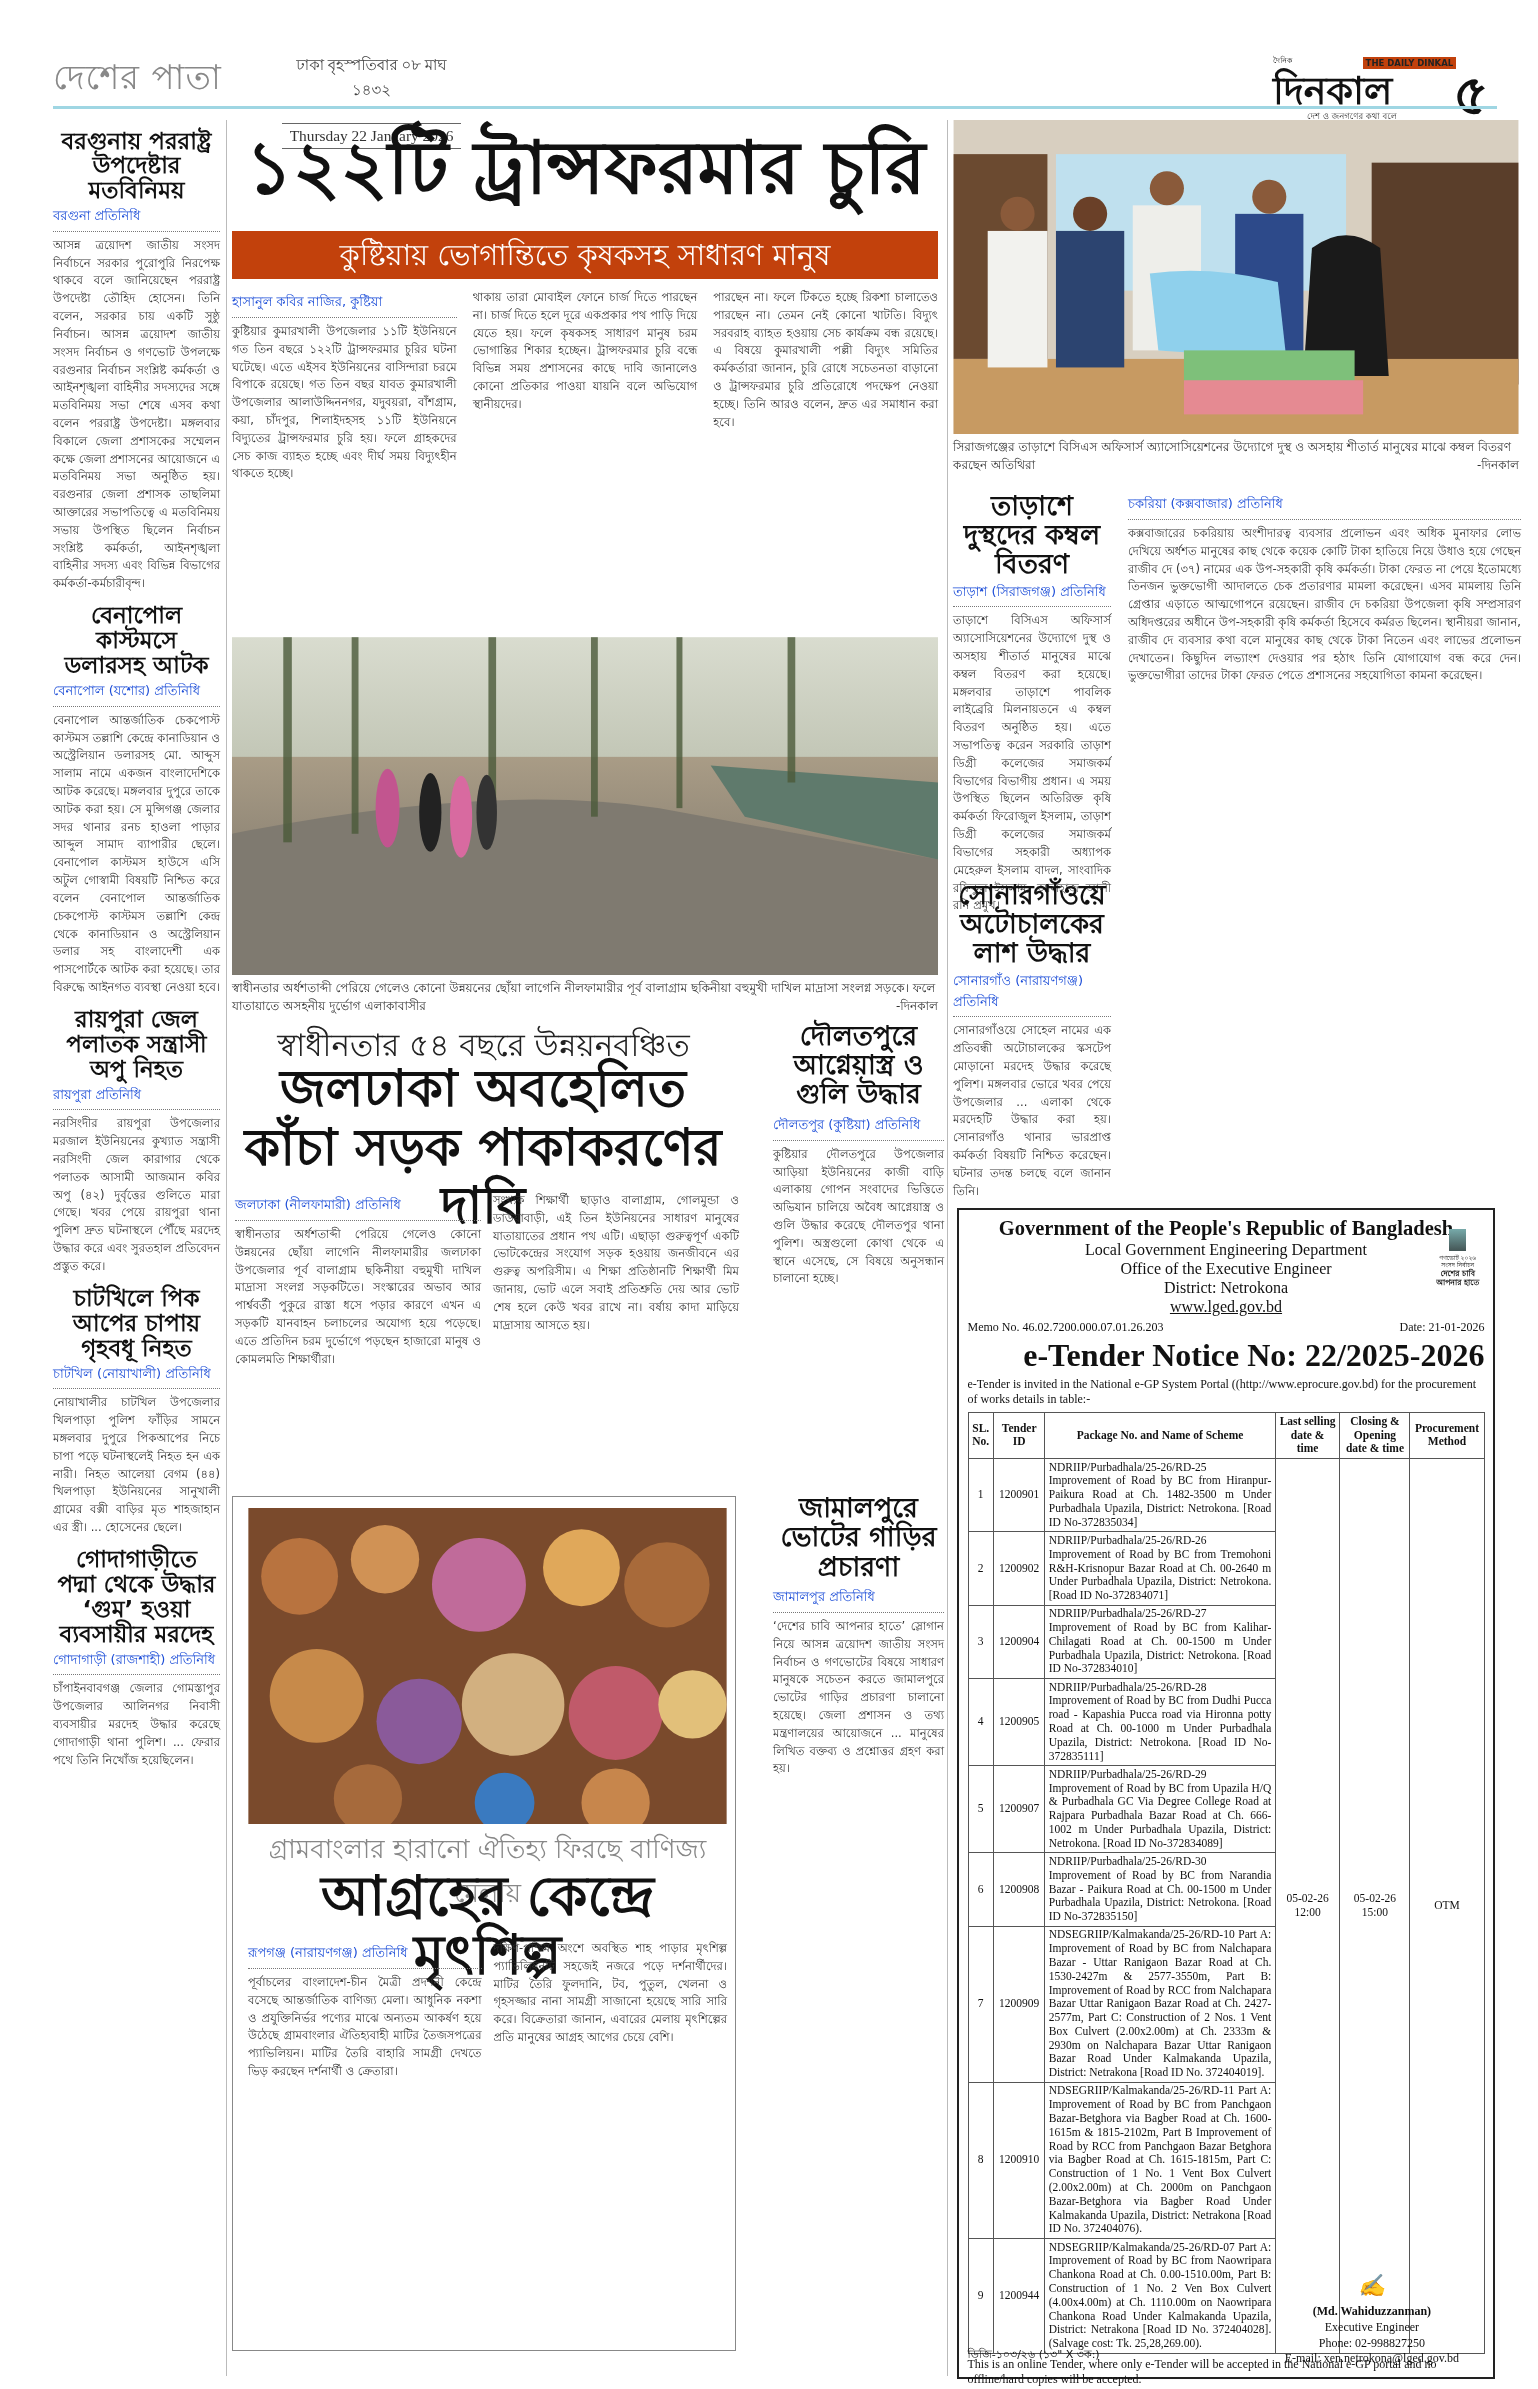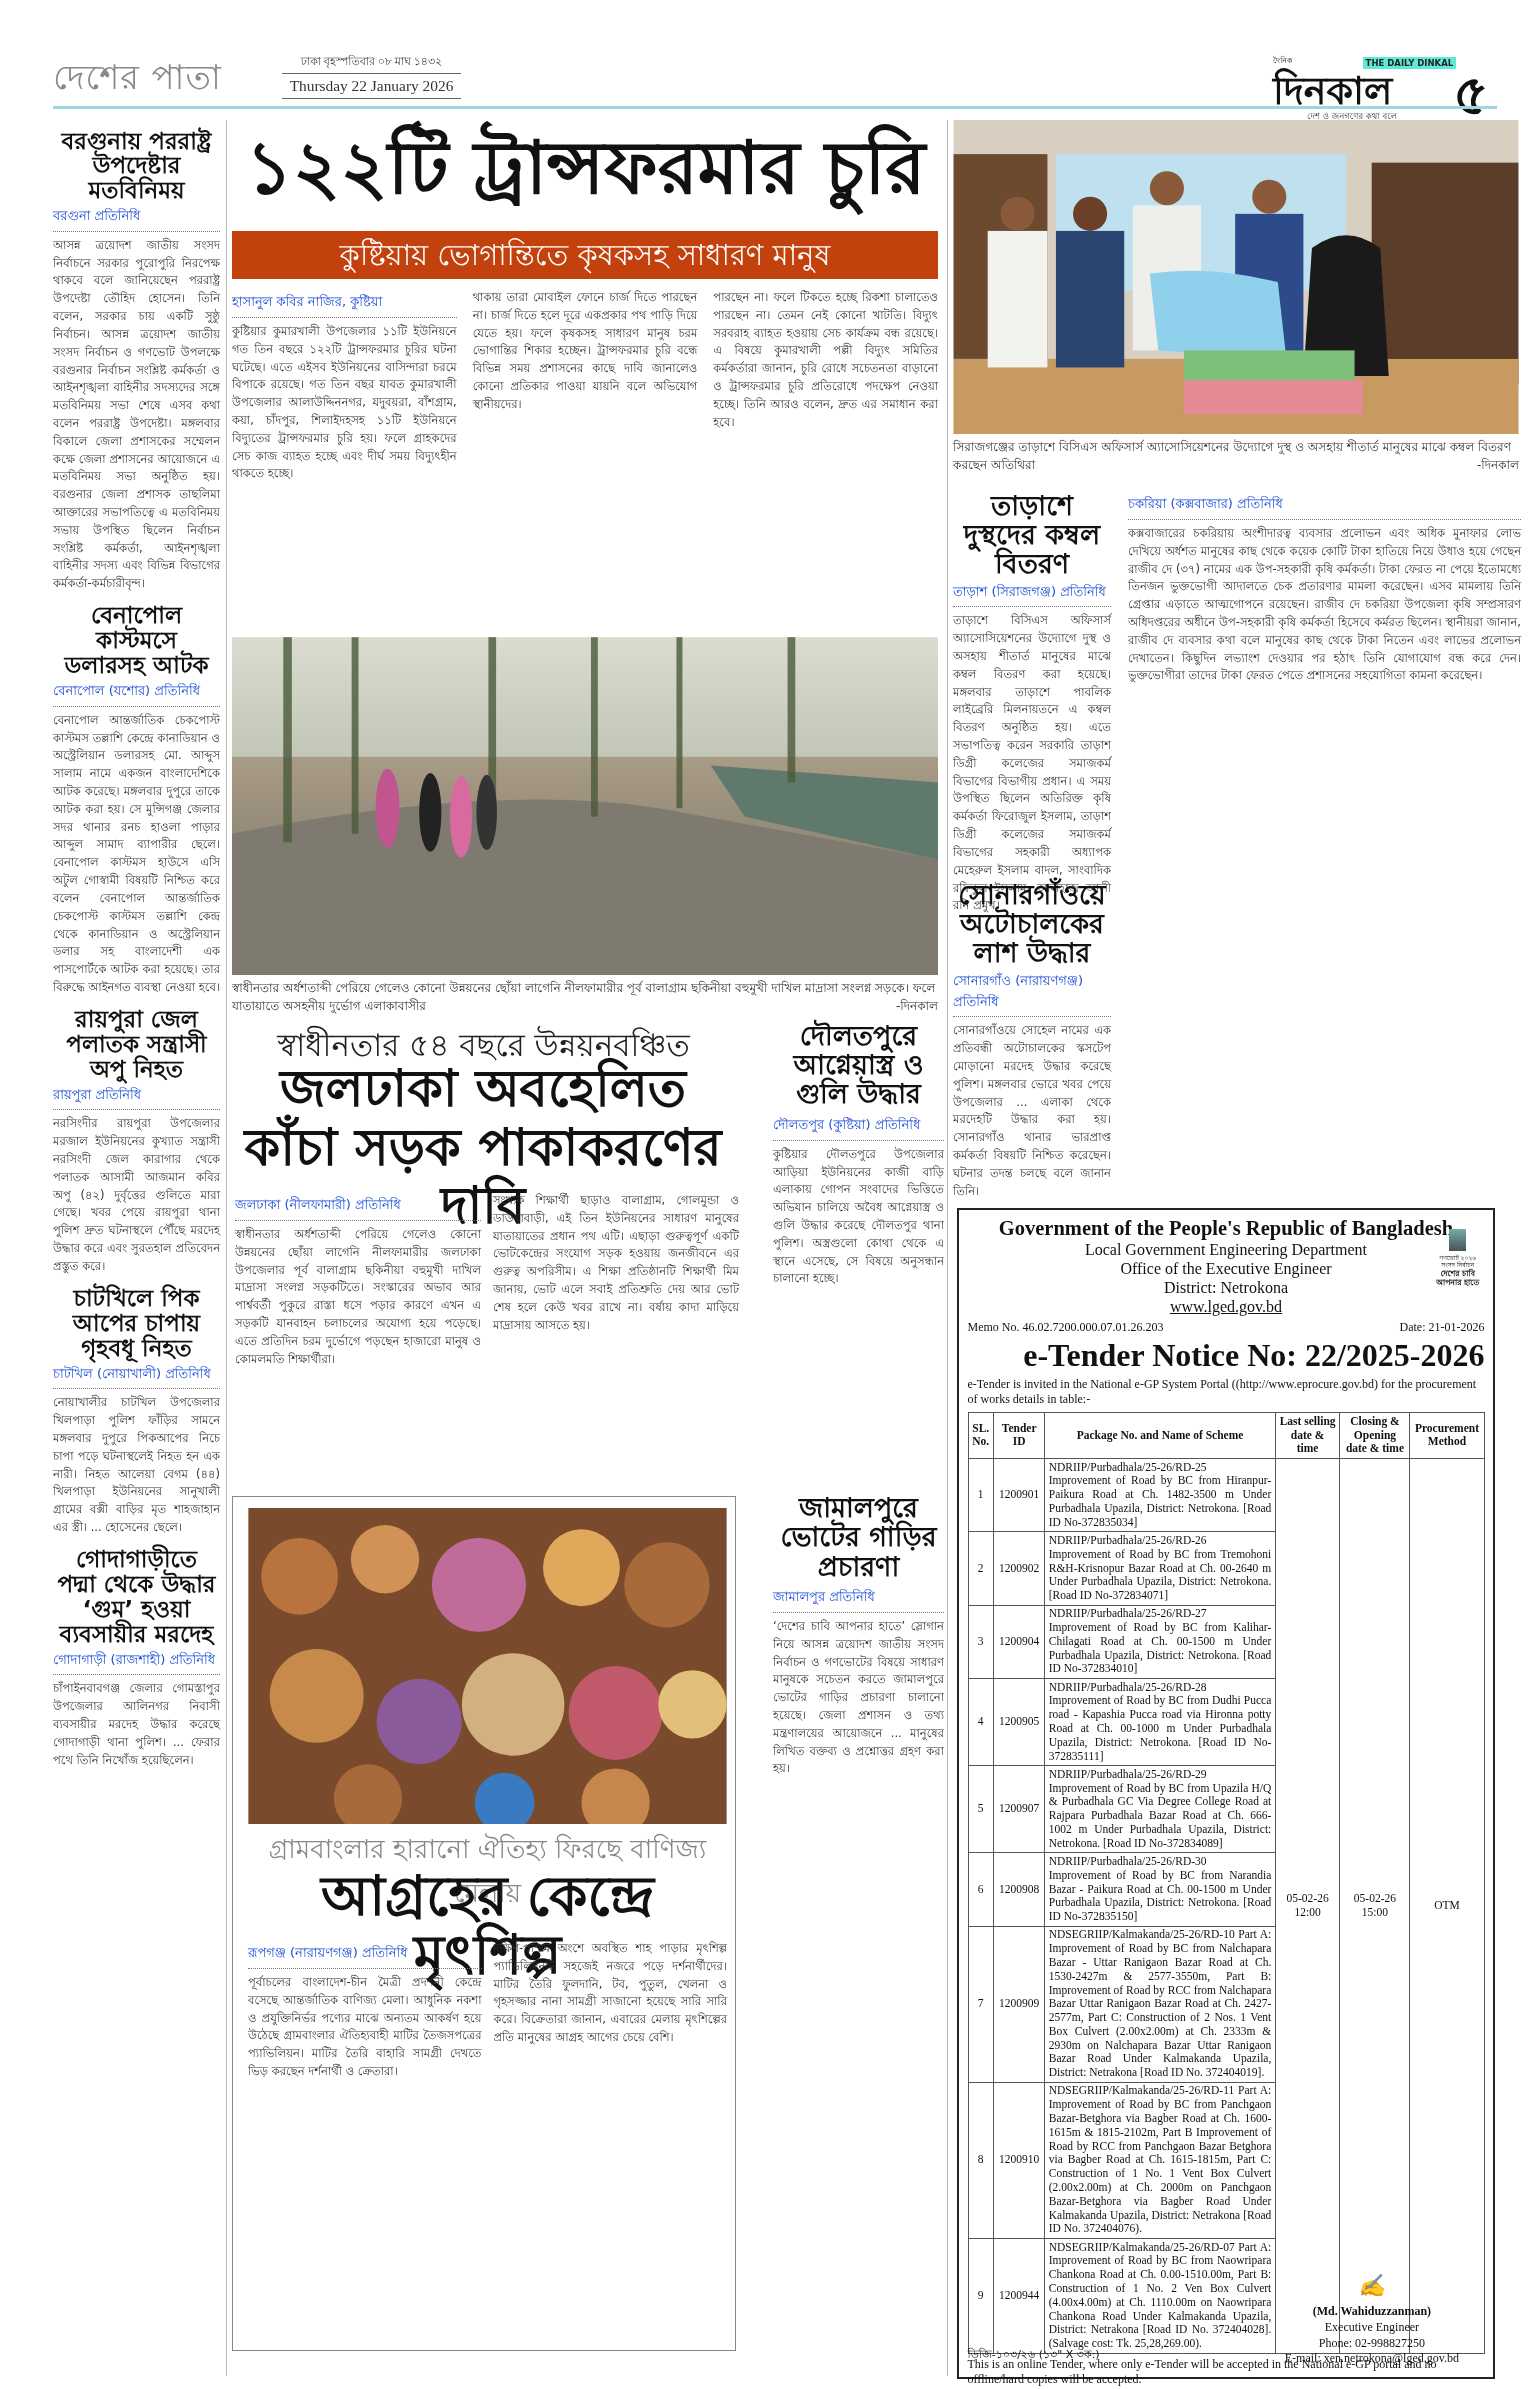--- a/index.html
+++ b/index.html
@@ -4,25 +4,25 @@
 <style>
   * { box-sizing: border-box; margin: 0; padding: 0; }
   html, body { width: 1538px; height: 2389px; background: #fff; overflow: hidden; }
   body { font-family: "DejaVu Sans", sans-serif; color: #1a1a1a; position: relative; }
   .abs { position: absolute; }
   .serif { font-family: "Liberation Serif", "DejaVu Serif", serif; }
 
   
   #section-name { left: 53px; top: 51px; font-size: 34px; color: #888; letter-spacing: 0.9px; }
   #date-block { left: 282px; top: 53px; width: 179px; text-align: center; }
-  #date-block .bn { font-size: 11px; color: #444; border-bottom: 1.7px solid #666; padding-bottom: 1px; }
+  #date-block .bn { font-size: 15px; color: #444; border-bottom: 1.7px solid #666; padding-bottom: 20px; }
   #date-block .en { font-size: 15.4px; color: #333; padding-top: 3.4px; border-bottom: 1.7px solid #666; padding-bottom: 2.6px; }
   #logo { left: 1273px; top: 50px; width: 214px; }
   #logo .small { font-size: 7.7px; color: #222; }
-  #logo .daily { position: absolute; left: 90px; top: 6.8px; background: #5eead4; font-size: 8.5px; font-weight: bold; padding: 0.9px 2.6px; color:#222; }
+  #logo .daily { position: absolute; left: 90px; top: 6.8px; background: #c2410c; font-size: 8.5px; font-weight: bold; padding: 0.9px 2.6px; color:#222; }
   #logo .name { font-size: 38px; font-weight: bold; color: #111; line-height: 1; margin-top: 5.1px; }
   #logo .tag { font-size: 8.5px; color: #333; margin-left: 34px; }
   #page-no { left: 1453px; top: 53px; font-size: 55px; font-weight: bold; color: #111; }
   #rule { left: 53px; top: 106px; width: 1444px; height: 3.4px; background: #9fd6e3; }
 
   
   .headline { font-weight: bold; color: #111; text-align: center; line-height: 1.08; }
   .byline { font-size: 13px; color: #1d4ed8; padding: 3.4px 0; border-bottom: 0.9px dotted #777; margin-bottom: 5.1px; }
   .body { font-size: 11.5px; line-height: 1.55; color: #333; text-align: justify; }
   .photo { overflow: hidden; }

